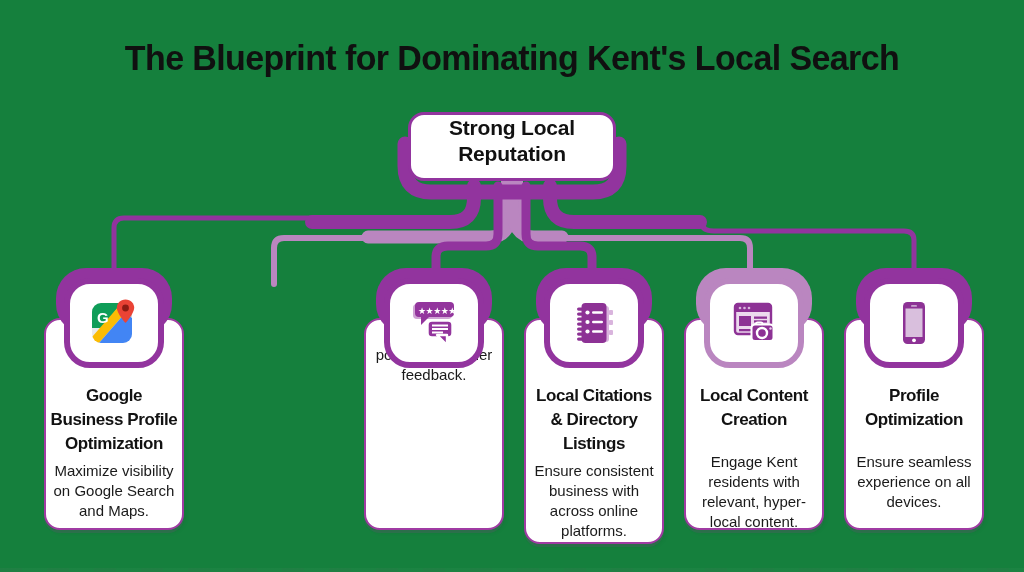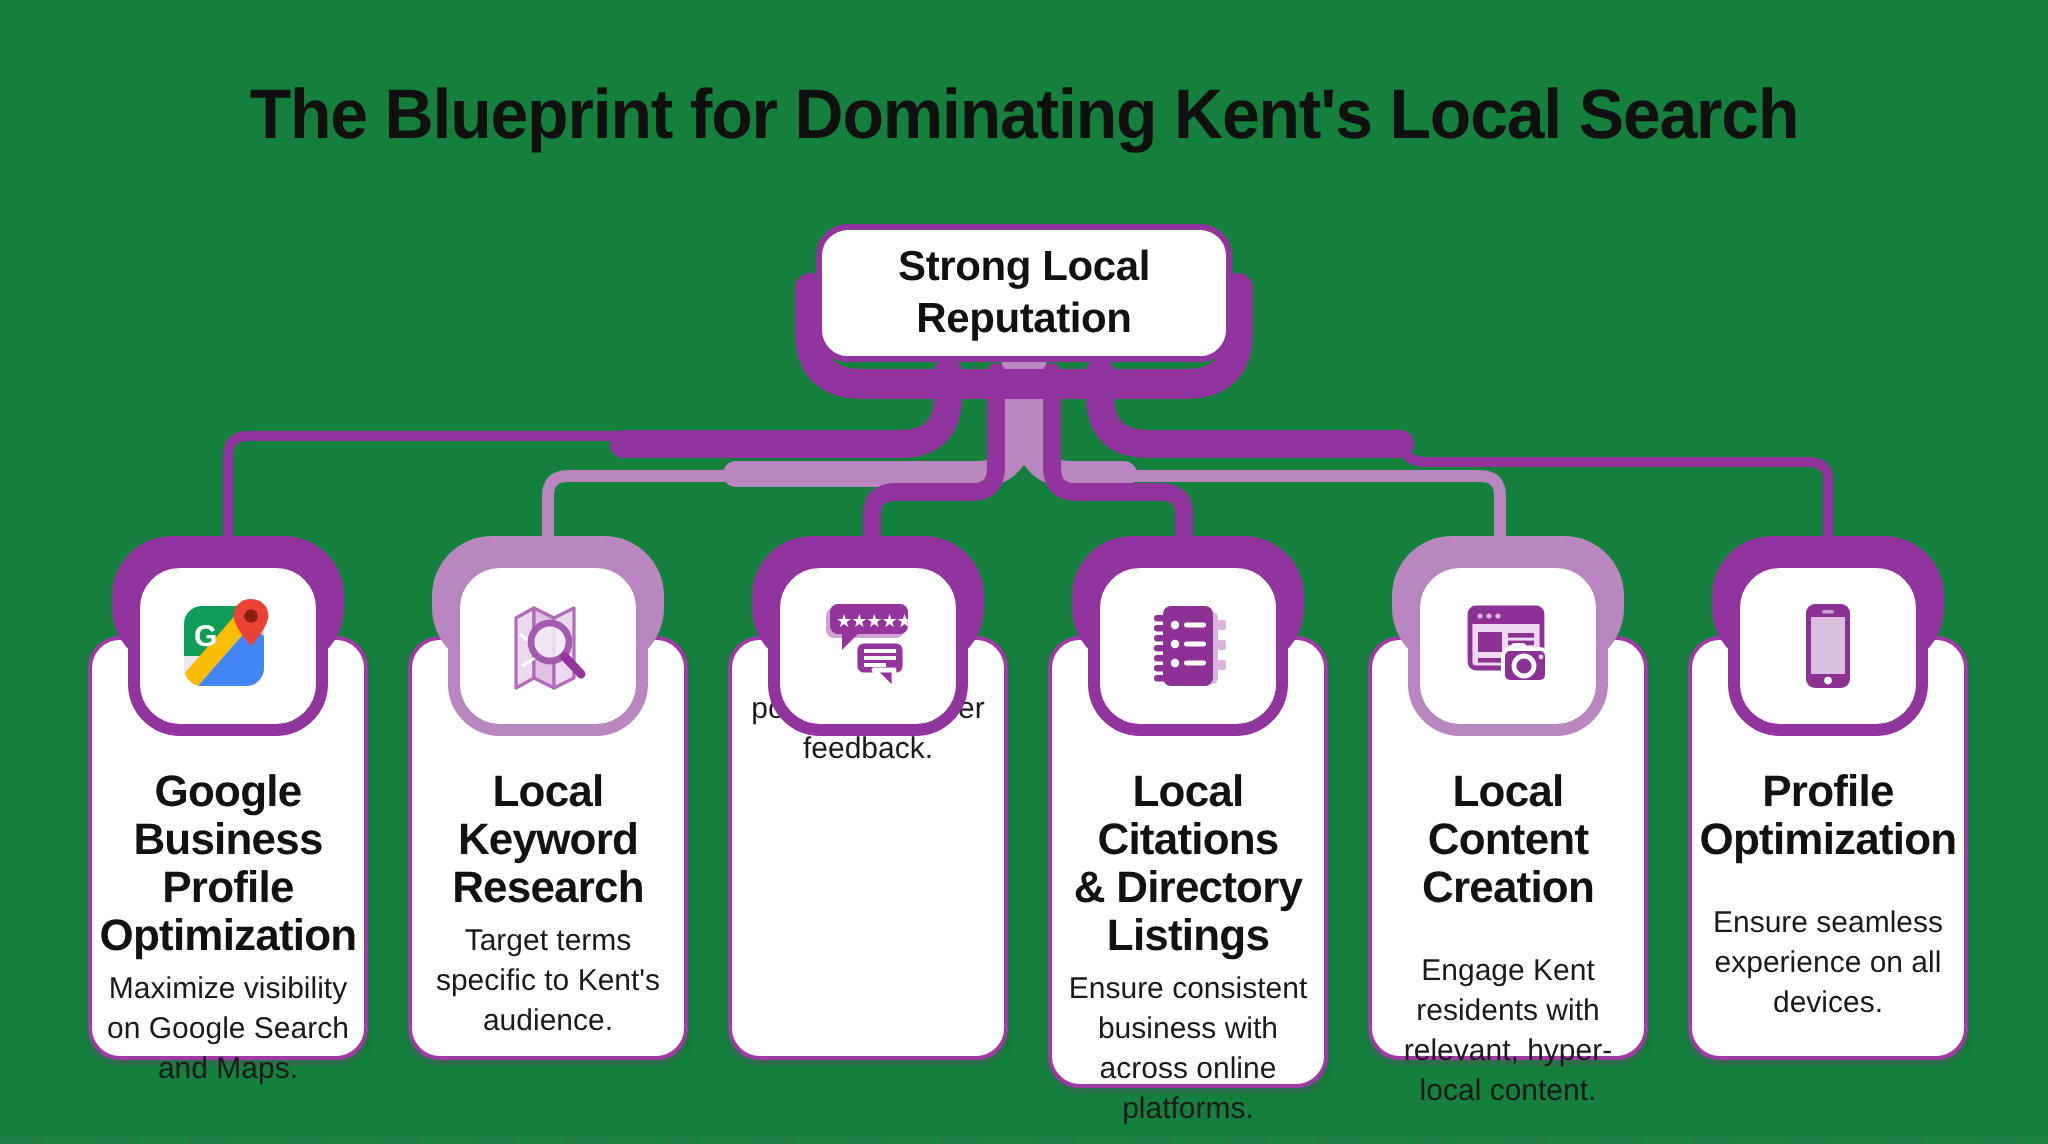--- a/index.html
+++ b/index.html
@@ -14,21 +14,21 @@
     color:var(--c-title,#101010);transform:scaleX(.97);
   }
   
   .connectors{position:absolute;left:0;top:0;z-index:1;}
   .mv{stroke:var(--c-mauve,#ba86c0);fill:none;stroke-linecap:round;stroke-linejoin:round;}
   .dk{stroke:var(--c-dark,#92349e);fill:none;stroke-linecap:round;stroke-linejoin:round;}
   
   .root-box{
     position:absolute;left:408px;top:112px;width:208px;height:69px;z-index:3;
     background:#fff;border:3px solid var(--c-dark,#92349e);border-radius:16px;
-    box-sizing:border-box;display:flex;align-items:center;justify-content:center;
+    box-sizing:border-box;display:flex;align-items:flex-start;justify-content:center;
   }
   .root-label{
     font-size:21px;font-weight:bold;line-height:26px;text-align:center;
     color:#111;white-space:pre-line;letter-spacing:-0.2px;
   }
   
   .card{
     position:absolute;top:318px;width:140px;height:212px;z-index:2;
     background:#fff;border:2px solid #a03ba3;border-radius:16px;box-sizing:border-box;
     box-shadow:0 3px 0 rgba(150,60,150,.18),2px 3px 4px rgba(0,0,0,.05);
@@ -42,21 +42,21 @@
     position:absolute;top:-52px;left:50%;transform:translateX(-50%);
     width:116px;height:66px;border-radius:30px;background:var(--tone);
   }
   .badge{
     position:absolute;top:-42px;left:50%;transform:translateX(-50%);
     width:100px;height:90px;border-radius:26px;background:#fff;
     border:6px solid var(--tone);box-sizing:border-box;
     display:flex;align-items:center;justify-content:center;
   }
   .card-title{
-    margin-top:64px;text-align:center;font-size:22px;font-weight:bold;
+    margin-top:64px;text-align:center;font-size:17px;font-weight:bold;
     line-height:24px;letter-spacing:-0.4px;color:#121212;white-space:pre-line;
   }
   .card-body{
     margin-top:5px;padding:0 3px;text-align:center;font-size:15px;
     line-height:20px;color:var(--c-body,#1a1a1a);
   }
   .card.short .card-body{margin-top:20px;}
   .bottom-smudge{
     position:absolute;left:0;bottom:0;width:1024px;height:4px;z-index:0;
     background:repeating-linear-gradient(90deg,rgba(120,120,120,.10) 0 22px,rgba(220,220,220,.03) 22px 47px);
@@ -111,37 +111,20 @@
         <path d="M39.5 4.5 c-5.3 0 -8.7 3.9 -8.7 8.3 c0 5.9 8.7 15.2 8.7 15.2 s8.7 -9.3 8.7 -15.2 C48.2 8.4 44.8 4.5 39.5 4.5 z" fill="#ea4335"></path>
         <circle cx="39.5" cy="13" r="3.4" fill="#8c1c13"></circle>
       </svg>
     </div>
     <div class="card-title">Google
 Business Profile
 Optimization</div>
     <div class="card-body">Maximize visibility on Google Search and Maps.</div>
   </div>
 
-  <div class="card card2 mauve">
-    <div class="collar"></div>
-    <div class="badge">
-      <svg width="56" height="56" viewBox="0 0 56 56">
-        <polygon points="12,14 21,9 21,44 12,49" fill="#ecd9ee" stroke="#b06cb8" stroke-width="1.6" stroke-linejoin="round"></polygon>
-        <polygon points="21,9 31,14 31,49 21,44" fill="#e0c2e4" stroke="#b06cb8" stroke-width="1.6" stroke-linejoin="round"></polygon>
-        <polygon points="31,14 41,9 41,44 31,49" fill="#ecd9ee" stroke="#b06cb8" stroke-width="1.6" stroke-linejoin="round"></polygon>
-        <path d="M14 22 L24 30 M33 18 L39 26 M15 38 L23 33" stroke="#ffffff" stroke-width="1.6" fill="none"></path>
-        <circle cx="29" cy="26" r="9.5" fill="rgba(246,239,248,.85)" stroke="#a45aad" stroke-width="3.4"></circle>
-        <line x1="36.5" y1="33.5" x2="44.5" y2="42" stroke="#93359d" stroke-width="4.5" stroke-linecap="round"></line>
-      </svg>
-    </div>
-    <div class="card-title">Local
-Keyword
-Research</div>
-    <div class="card-body">Target terms specific to Kent's audience.</div>
-  </div>
 
   <div class="card card3 dark">
     <div class="collar"></div>
     <div class="badge">
       <svg width="56" height="56" viewBox="0 0 56 56">
         <rect x="7" y="9" width="39" height="15" rx="4" fill="#cfa3d4"></rect>
         <g>
           <rect x="9" y="7" width="39" height="15" rx="4" fill="#93359d"></rect>
           <polygon points="15,21 15,30 24,21" fill="#93359d"></polygon>
           <text x="12" y="18.5" font-family="DejaVu Sans,sans-serif" font-size="9" fill="#fff" letter-spacing="-0.5">★★★★★</text>

